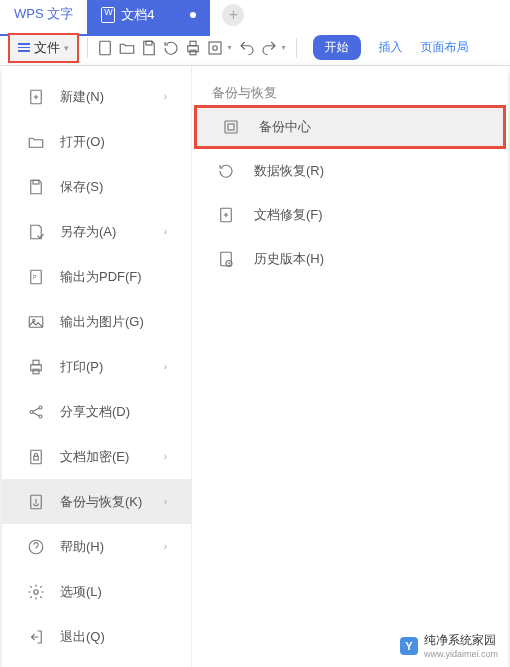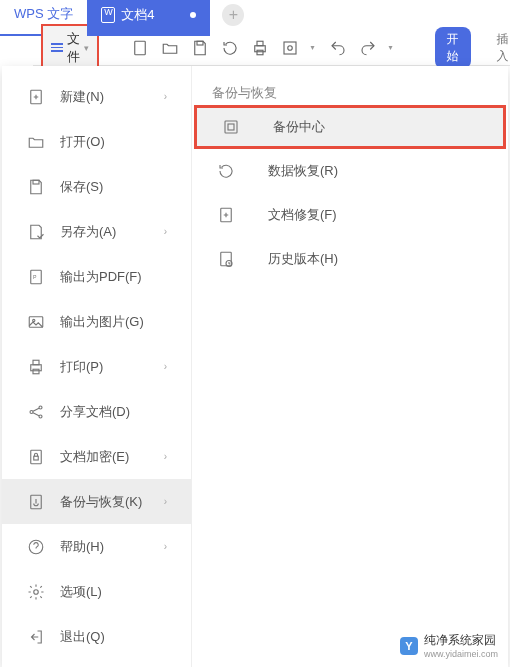--- a/index.html
+++ b/index.html
@@ -7,42 +7,42 @@
     
     .tab-bar { display: flex; height: 30px; background: #fff; align-items: center; }
     .tab { display: flex; align-items: center; height: 42px; padding: 0 14px; gap: 6px; color: #666; }
     .tab-wps { color: #4a6be0; border-bottom: 2px solid #4a6be0; }
     .tab-doc { background: #4a6be0; color: #fff; border-radius: 6px 6px 0 0; position: relative; }
     .tab-doc .dot { width: 6px; height: 6px; border-radius: 50%; background: #fff; margin-left: 30px; }
     .tab-add { margin-left: 12px; width: 22px; height: 22px; border-radius: 50%; background: #e8e8e8; display: flex; align-items: center; justify-content: center; color: #aaa; font-size: 16px; }
     .doc-icon { width: 14px; height: 16px; border: 1.5px solid #fff; border-radius: 2px; position: relative; }
     .doc-icon::after { content: 'W'; position: absolute; top: -1px; left: 2px; font-size: 9px; }
     
-    .toolbar { display: flex; align-items: center; height: 36px; border-bottom: 1px solid #e5e5e5; padding: 0 8px; gap: 12px; margin-left: 33px; }
+    .toolbar { display: flex; align-items: center; height: 36px; border-bottom: 1px solid #e5e5e5; padding: 0 8px; gap: 4px; }
     .file-btn { display: flex; align-items: center; gap: 4px; padding: 4px 8px; background: #f3f3f3; border: 2px solid #e74c3c; cursor: pointer; }
     .file-btn .burger { display: flex; flex-direction: column; gap: 2px; }
     .file-btn .burger span { width: 12px; height: 1.5px; background: #4a6be0; }
     .file-btn .chev { font-size: 9px; color: #999; }
     .toolbar-sep { width: 1px; height: 20px; background: #ddd; margin: 0 4px; }
     .tb-icon { width: 18px; height: 18px; display: flex; align-items: center; justify-content: center; color: #666; cursor: pointer; font-size: 15px; }
     .tb-dd { font-size: 8px; color: #999; margin-right: 2px;}
     .ribbon-btn { margin-left: 8px; padding: 4px 12px; background: #4a6be0; color: #fff; border-radius: 8px; font-size: 12px; }
-    .ribbon-lbl { margin-left: 14px; color: #737373; font-size: 12px; }
+    .ribbon-lbl { margin-left: 14px; color: #3b82f6; font-size: 12px; }
     
     .dropdown-panel { display: flex; position: absolute; top: 66px; left: 2px; box-shadow: 0 4px 12px rgba(0,0,0,0.15); background: #fff; height: 601px; }
     .menu-col { width: 190px; background: #fff; padding: 8px 0; display: flex; flex-direction: column; border-right: 1px solid #eee; }
     .menu-item { display: flex; align-items: center; height: 45px; padding: 0 24px; gap: 14px; color: #555; cursor: pointer; position: relative; }
     .menu-item.active { background: #ededed; }
     .menu-item .mi-icon { width: 20px; height: 20px; display: flex; align-items: center; justify-content: center; color: #777; flex-shrink: 0; }
     .menu-item .mi-label { flex: 1; font-size: 13px; }
     .menu-item .mi-arrow { font-size: 10px; color: #aaa; }
     
     .sub-col { width: 316px; padding: 18px 0 0 0; background: #fff; }
     .sub-title { padding: 0 20px 3px; color: #888; font-size: 13px; }
-    .sub-item { display: flex; align-items: center; height: 44px; padding: 0 24px; gap: 32px; color: #555; cursor: pointer; }
+    .sub-item { display: flex; align-items: center; height: 44px; padding: 0 24px; gap: 18px; color: #555; cursor: pointer; }
     .sub-item.highlight-box { border: 3px solid #e74c3c; margin: 0 2px; background: #f0f0f0; }
     .sub-item .si-icon { width: 20px; height: 20px; display: flex; align-items: center; justify-content: center; color: #777; flex-shrink: 0; }
     
     .watermark { position: absolute; bottom: 8px; right: 12px; display: flex; align-items: center; gap: 6px; font-size: 12px; color: #333; }
     .watermark .wm-logo { width: 18px; height: 18px; background: #4a90e2; border-radius: 4px; display: flex; align-items: center; justify-content: center; color: #fff; font-size: 11px; font-weight: bold; }
     .watermark .wm-url { font-size: 9px; color: #999; display: block; }
     
     svg { width: 18px; height: 18px; stroke: currentColor; stroke-width: 1.5; fill: none; }
   </style>
 </head>

